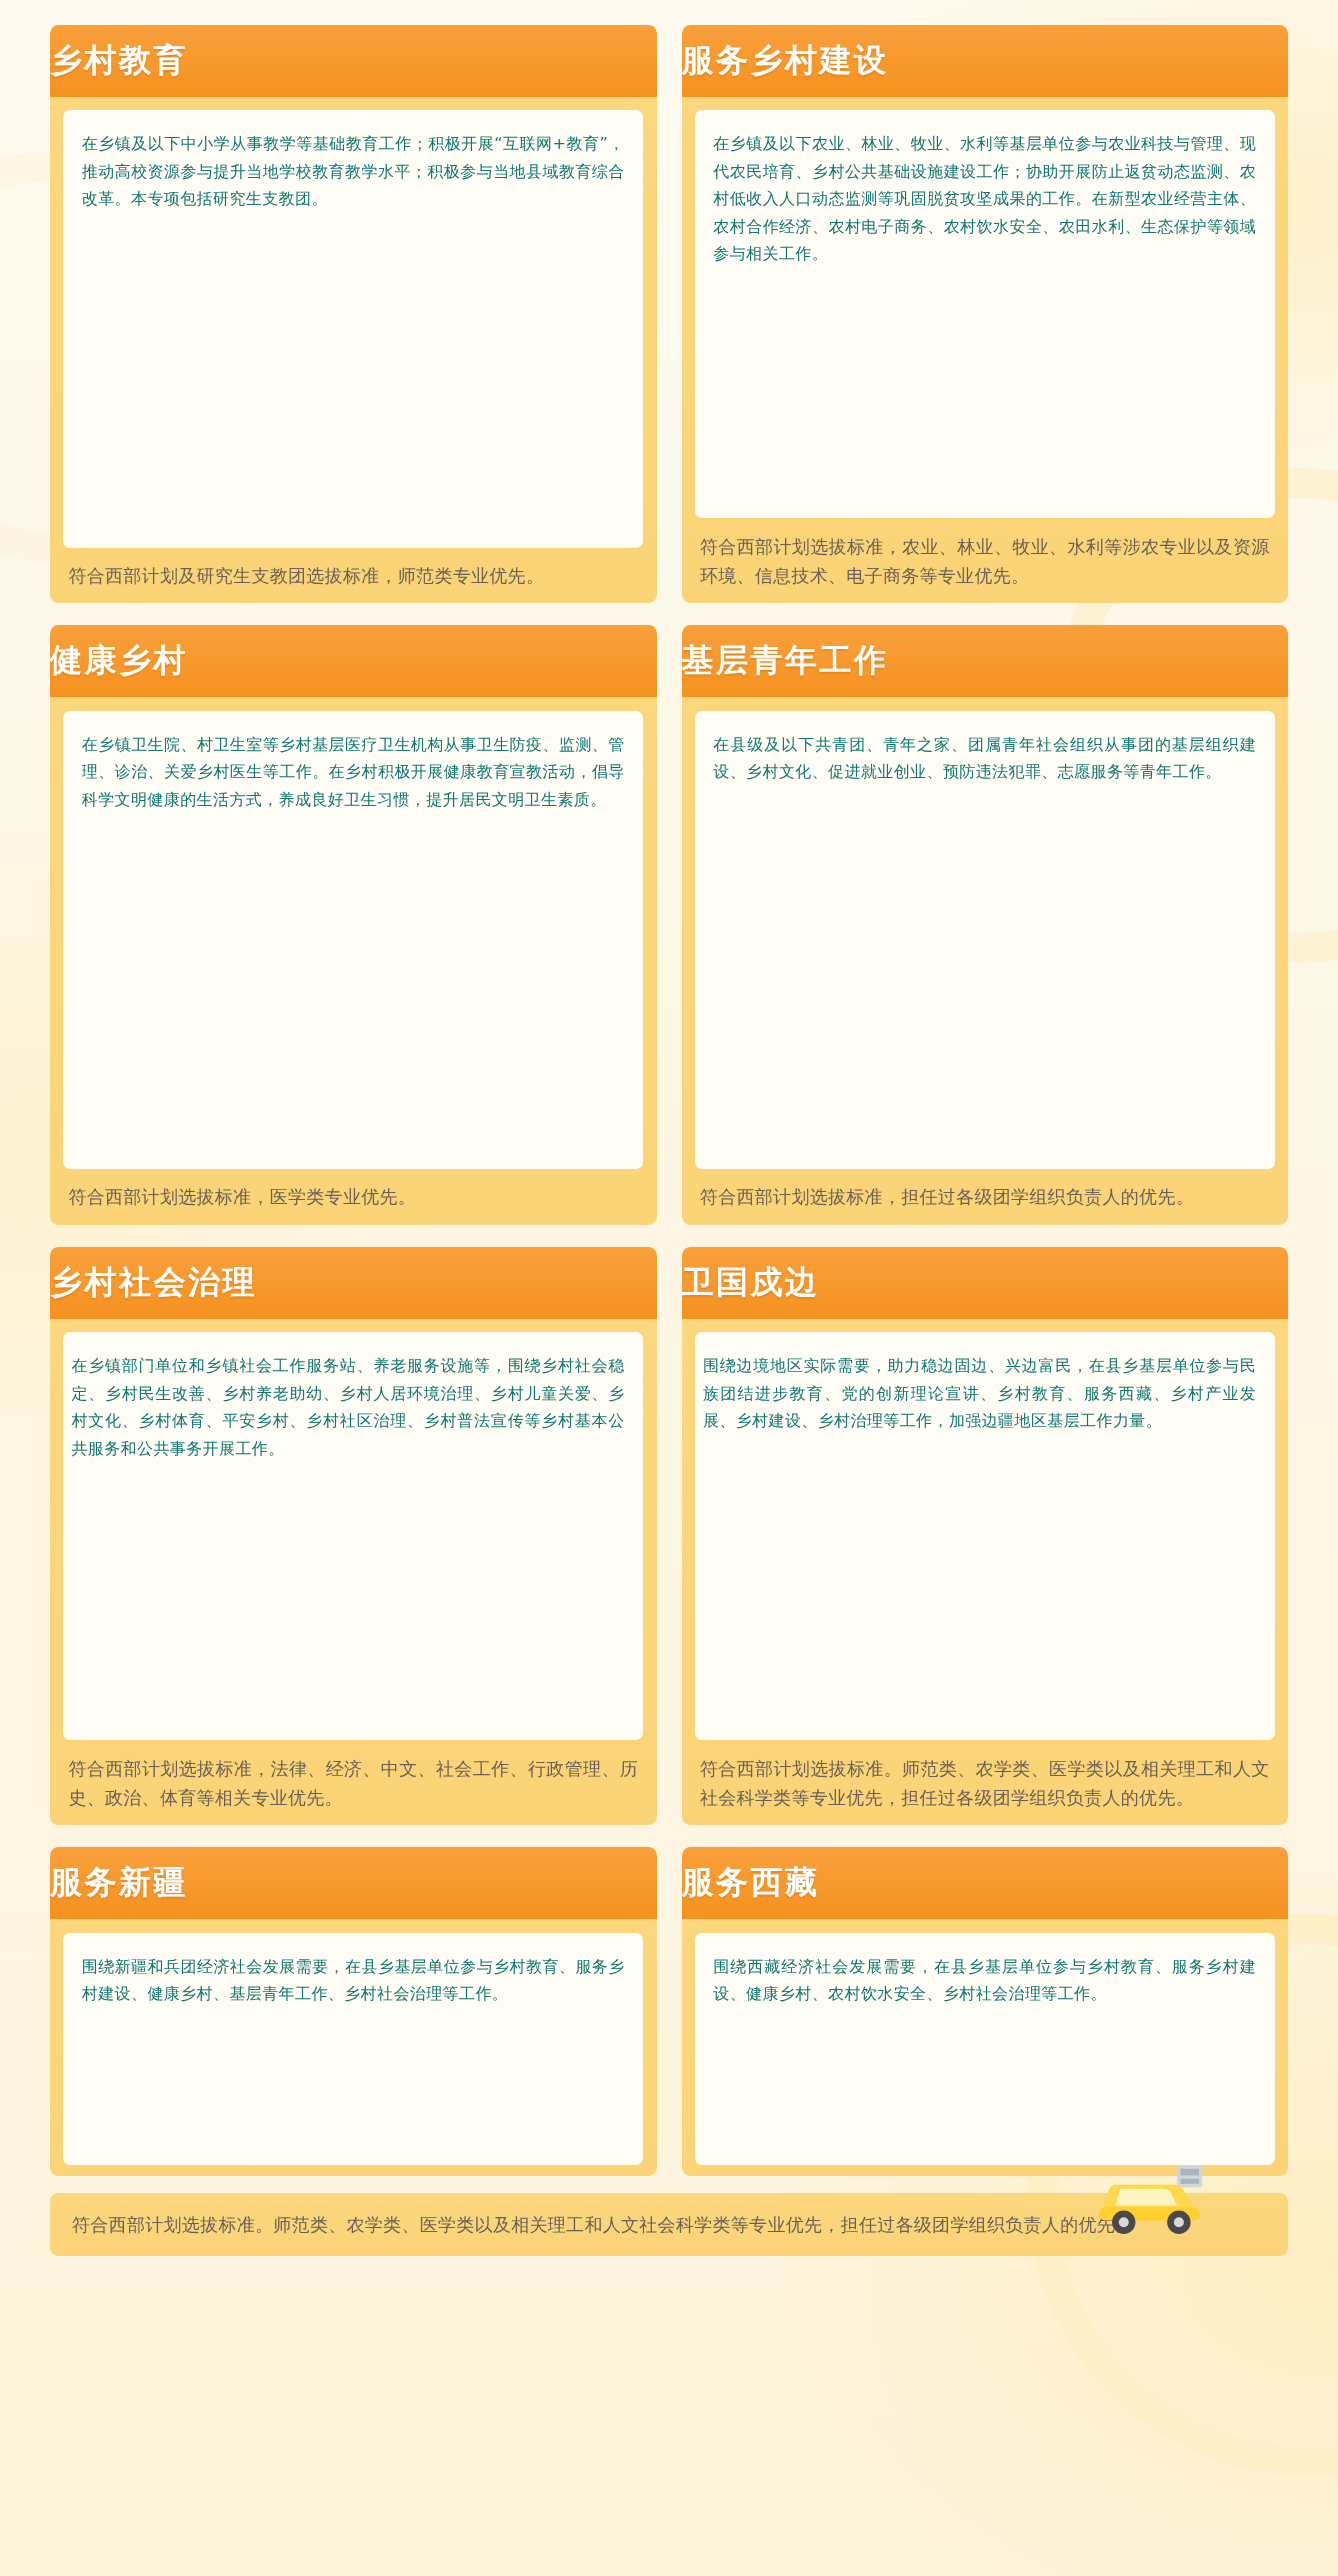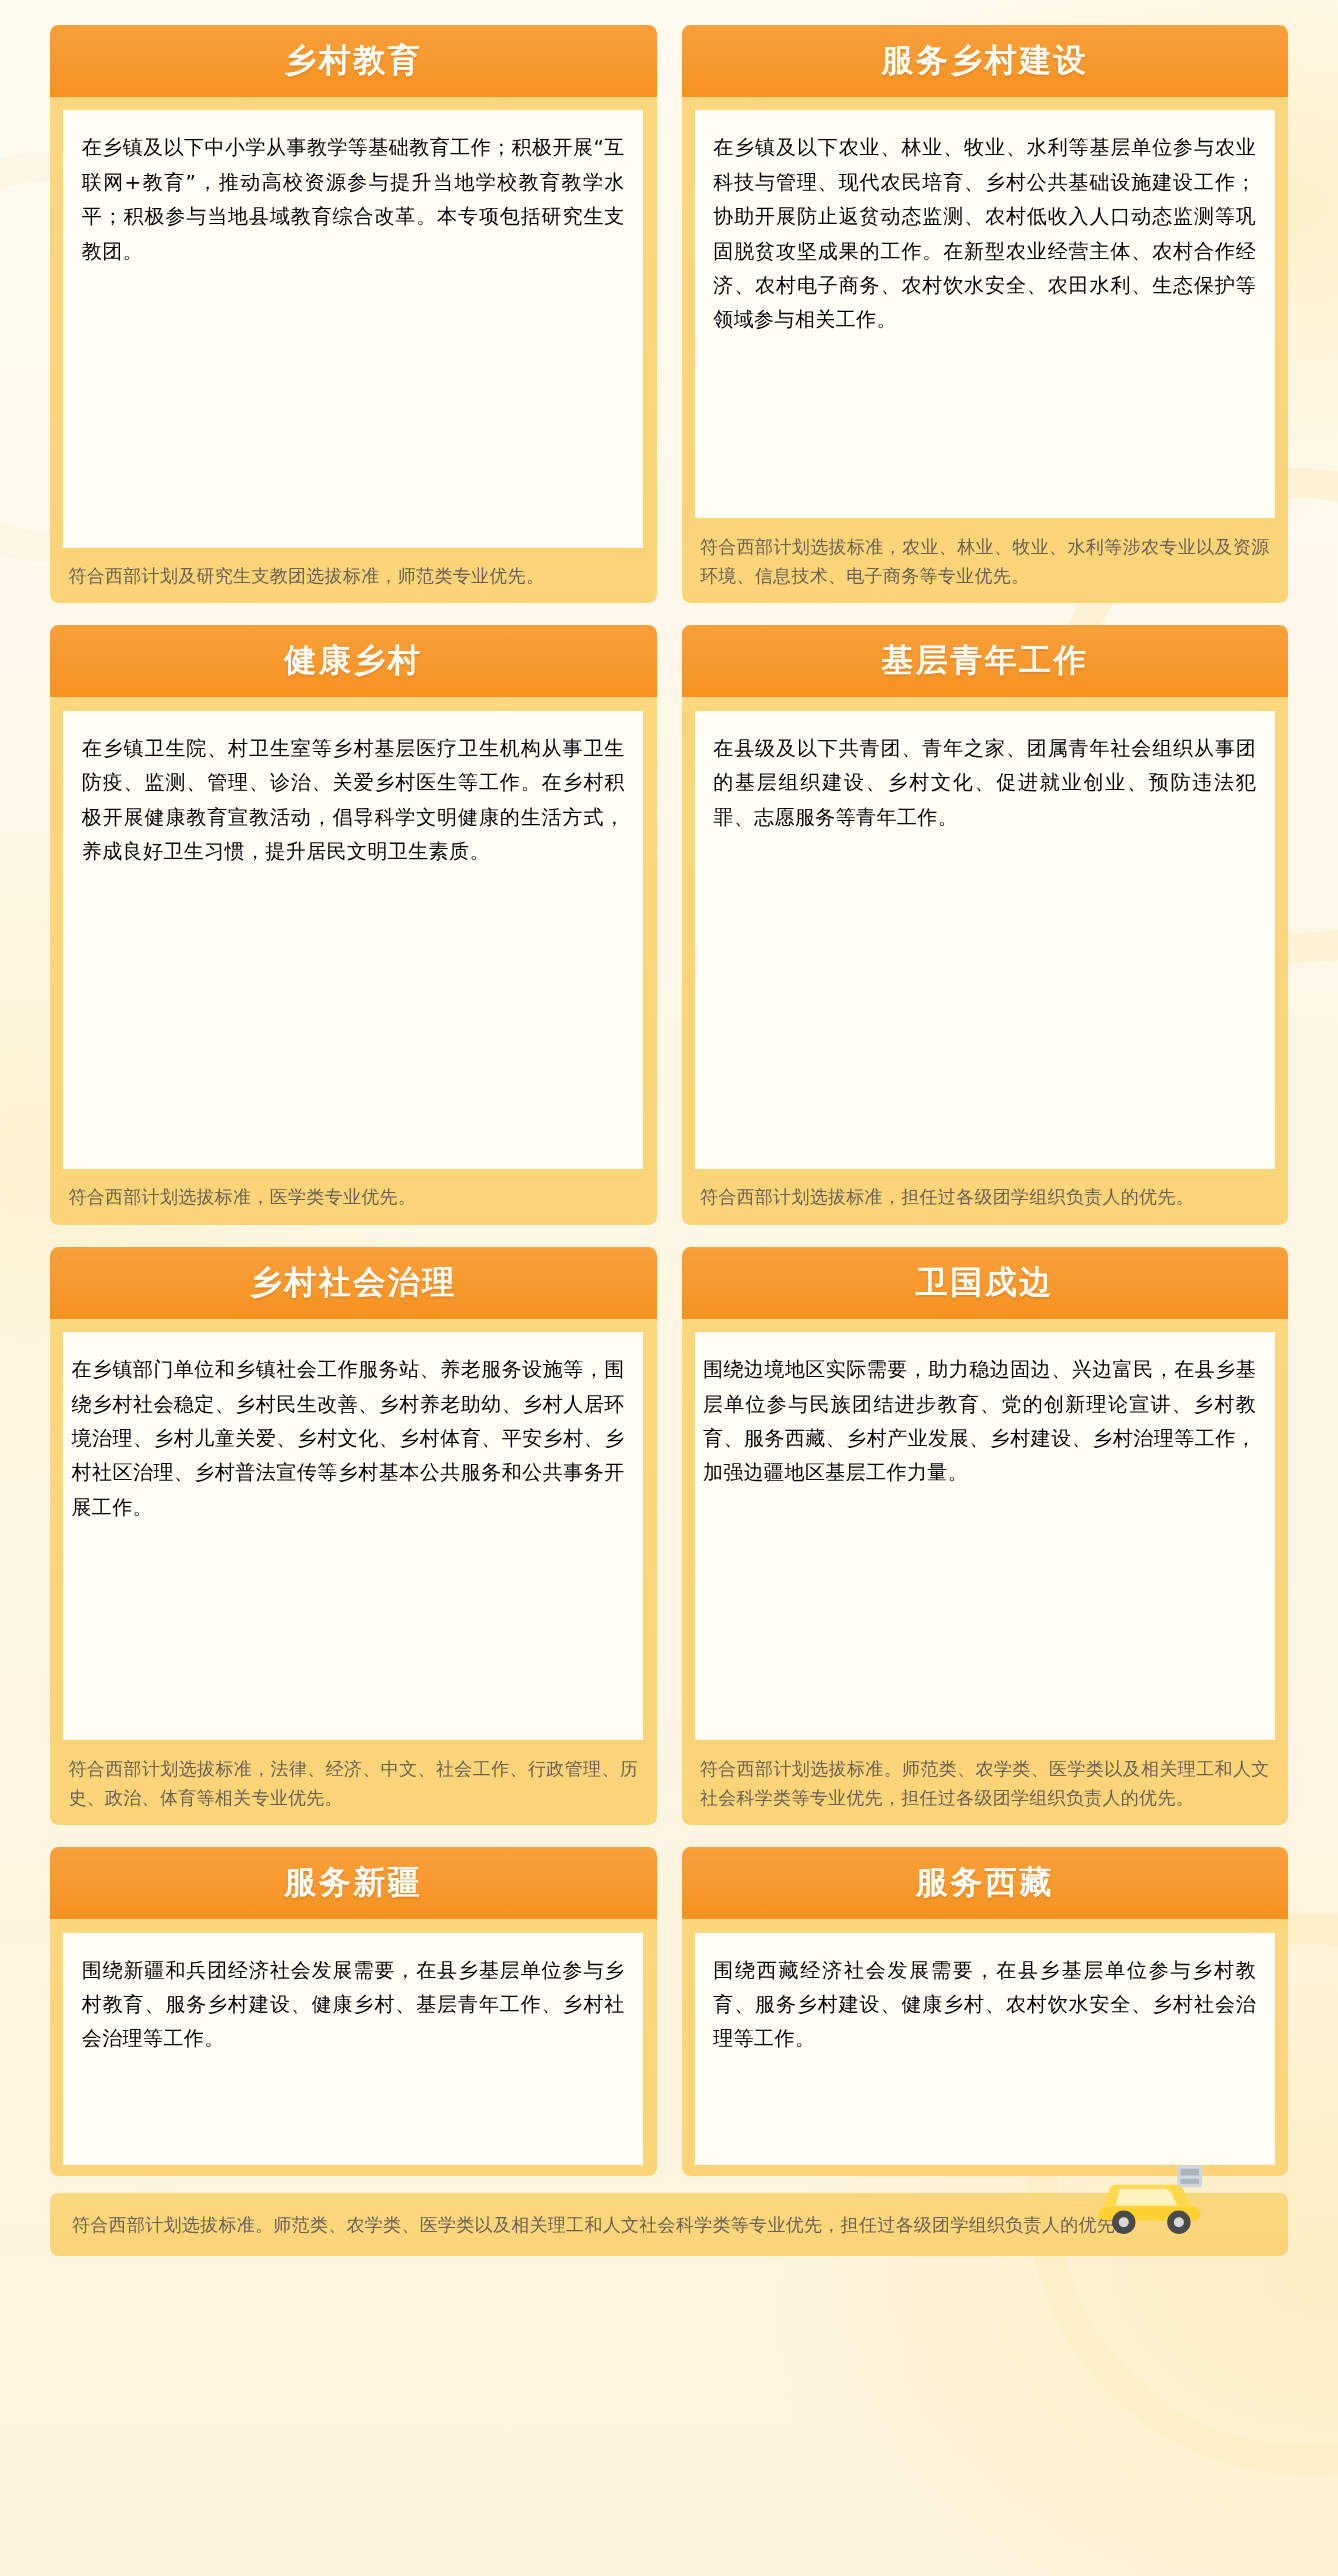--- a/index.html
+++ b/index.html
@@ -51,38 +51,38 @@
     flex-direction: column;
     box-sizing: border-box;
     overflow: hidden;
   }
   .card-header {
     background: linear-gradient(180deg, #f9a03c 0%, #f5921f 100%);
     border-radius: 8.4px 8.4px 0 0;
     height: 72px;
     display: flex;
     align-items: center;
-    justify-content: center;
+    justify-content: flex-start;
   }
   .card-title {
     color: #ffffff;
     font-size: 32px;
     font-weight: bold;
     letter-spacing: 2.5px;
     text-shadow: 0 1.7px 1.7px rgba(180,90,0,.25);
     font-family: "DejaVu Sans", "Liberation Sans", sans-serif;
   }
   .card-body {
     background: #fffdf6;
     margin: 13.4px 13.4px 0 13.4px;
-    border-radius: 1px;
+    border-radius: 7px;
     padding: 20px 18.4px;
     flex: 1;
-    color: #000000;
-    font-size: 20px;
+    color: #0f766e;
+    font-size: 16px;
     line-height: 1.72;
     letter-spacing: 0.4px;
     text-align: justify;
   }
   .card-note {
     padding: 13.4px 18.4px 1.7px 18.4px;
     color: #6a6055;
     font-size: 18px;
     line-height: 1.62;
     letter-spacing: 0.3px;

